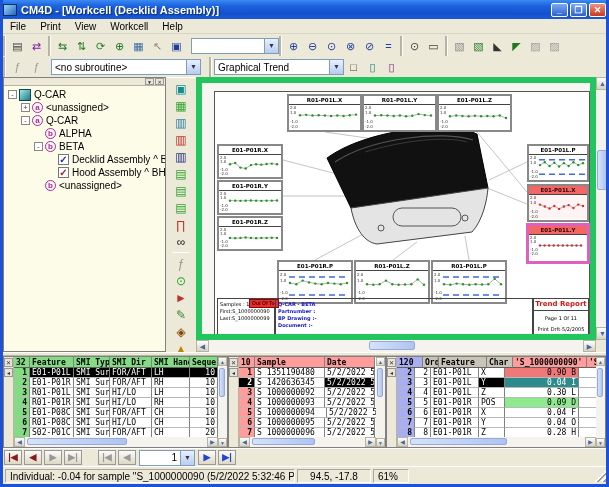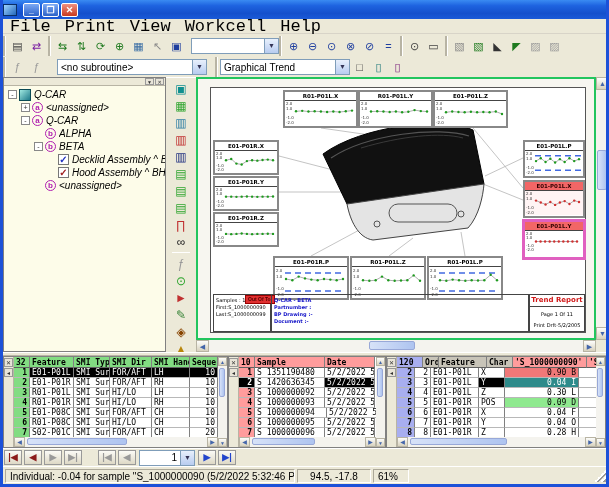--- a/index.html
+++ b/index.html
@@ -9,21 +9,21 @@
   #titlebar{position:absolute;left:-3px;top:0;width:609px;height:19px;
     background:linear-gradient(180deg,#3A8BF2 0%,#1E63E0 30%,#1450CC 70%,#1A5AD8 100%);
     display:flex;align-items:center;padding:0 3px;color:#fff;}
   #title-ico{width:14px;height:12px;background:linear-gradient(135deg,#9fd4ff,#2266bb);border:1px solid #0a2e66;margin-right:4px;flex:none;}
   #title-text{font-size:11px;font-weight:bold;text-shadow:1px 1px 1px #0a2e66;white-space:nowrap;overflow:hidden;flex:1;}
   .winbtn{width:17px;height:14px;margin-left:2px;flex:none;border:1px solid #fff;border-radius:2px;
     background:linear-gradient(180deg,#7CA9F4,#2C62C8);color:#fff;font-size:9px;line-height:12px;text-align:center;font-weight:bold;}
   .winbtn.close{background:linear-gradient(180deg,#F09080,#C83A20);}
   
   #menubar{position:absolute;left:0;top:19px;width:603px;height:15px;background:#ECE9D8;border-bottom:1px solid #D8D4C8;display:flex;align-items:center;}
-  .menu-item{font-size:17px;padding:0 7px;color:#000;font-family:Liberation Mono, monospace;}
+  .menu-item{font-size:10px;padding:0 7px;color:#000;}
   
   .tbrow{position:absolute;left:0;width:603px;background:#ECE9D8;display:flex;align-items:center;}
   #tb1{top:35px;height:22px;}
   #tb2{top:57px;height:20px;}
   .tb-group{display:flex;align-items:center;height:20px;margin-left:2px;padding:0 2px;border-left:1px solid #fff;box-shadow:-2px 0 0 #B8B4A4;}
   .tbi{width:17px;height:16px;margin:0 1px;font-size:11px;line-height:15px;text-align:center;border:1px solid transparent;}
   .combo{height:16px;background:#fff;border:1px solid #7F9DB9;display:flex;align-items:center;font-size:10px;}
   .combo .cv{flex:1;padding:0 3px;white-space:nowrap;overflow:hidden;}
   .combo .cbtn{width:14px;height:14px;background:linear-gradient(180deg,#E8F0FC,#B8CCF0);border-left:1px solid #7F9DB9;color:#335;
     font-size:7px;line-height:14px;text-align:center;flex:none;}
@@ -31,26 +31,26 @@
   #tree-pane{position:absolute;left:0;top:77px;width:163px;height:275px;background:#FDFCE9;border:1px solid #808080;}
   #tree-hdr{height:8px;background:#ECE9D8;border-bottom:1px solid #B8B4A4;display:flex;justify-content:flex-end;align-items:center;}
   .tree-hbtn{width:9px;height:7px;font-size:5px;line-height:7px;text-align:center;color:#333;border:1px solid #999;background:#E8E4D8;margin-right:1px;}
   #tree-body{padding:2px 0;overflow:hidden;}
   .trow{display:flex;align-items:center;height:13px;font-size:10px;white-space:nowrap;}
   .texp{width:9px;height:9px;border:1px solid #888;background:#fff;font-size:7px;line-height:7px;text-align:center;color:#333;margin-right:2px;flex:none;}
   .tico{width:12px;height:12px;margin-right:3px;flex:none;text-align:center;font-size:9px;line-height:12px;}
   .tico.circ{border:1px solid #B020B0;border-radius:50%;color:#B020B0;font-weight:bold;font-size:8px;line-height:10px;width:11px;height:11px;}
   .tico.comp{background:linear-gradient(135deg,#9FE8E0,#1F7A8A);border:1px solid #0a4a55;}
   .tico.chk{border:1px solid #777;background:#fff;font-size:10px;line-height:10px;font-weight:bold;width:11px;height:11px;}
-  .tlabel{overflow:hidden;font-style:italic;}
+  .tlabel{overflow:hidden;}
   #vstrip{position:absolute;left:163px;top:77px;width:30px;height:275px;background:#ECE9D8;border-top:1px solid #fff;display:flex;flex-direction:column;align-items:center;padding-top:2px;}
   .vsi{width:20px;height:17px;font-size:12px;line-height:16px;text-align:center;border:1px solid transparent;flex:none;}
   .vsep{width:18px;height:1px;background:#B8B4A4;border-bottom:1px solid #fff;margin:2px 0;flex:none;}
   
-  #report{position:absolute;left:193px;top:77px;width:400px;height:263px;background:#F7F6F0;border:2px solid #22c55e;overflow:hidden;}
+  #report{position:absolute;left:193px;top:77px;width:400px;height:263px;background:#F7F6F0;border:6px solid #22c55e;overflow:hidden;}
   #page{position:absolute;left:12px;top:8px;width:376px;height:246px;background:#fff;border:1px solid #555;}
   #page-svg{position:absolute;left:0;top:0;}
   .chart{position:absolute;background:#fff;border:2px solid #888;}
   .chart .ctitle{height:9px;border-bottom:1px solid #444;font-size:5.5px;font-weight:bold;text-align:center;line-height:9px;font-family:"DejaVu Sans",sans-serif;}
   .chart.red-title .ctitle{background:#F26666;color:#300;}
   .chart.pink-frame{border:3px solid #E060C0;}
   .chart.pink-frame .ctitle{background:#F26666;color:#300;}
   .chart svg{display:block;}
   
   .ibox{position:absolute;border:1px solid #444;font-size:5px;line-height:7px;padding:2px;font-family:"DejaVu Sans",sans-serif;}
@@ -96,20 +96,21 @@
     padding:0 4px;line-height:13px;white-space:nowrap;overflow:hidden;margin-left:2px;}
   #grip{width:12px;height:12px;margin-left:auto;background:
     linear-gradient(135deg,transparent 50%,#fff 50%,#fff 60%,#999 60%,#999 70%,transparent 70%,transparent 75%,#fff 75%,#fff 85%,#999 85%);}
 </style>
 </head>
 <body>
 
 <div id="win">
   <div id="titlebar">
     <div id="title-ico"></div>
+    <div id="title-text">CM4D - [Workcell (Decklid Assembly)]</div>
     <div class="winbtn">_</div>
     <div class="winbtn">❐</div>
     <div class="winbtn close">✕</div>
   </div>
 
   <div id="menubar">
       <span class="menu-item">File</span>
       <span class="menu-item">Print</span>
       <span class="menu-item">View</span>
       <span class="menu-item">Workcell</span>
@@ -154,21 +155,21 @@
         <span class="tbi" style="color: rgb(153, 153, 153);">▨</span>
         <span class="tbi" style="color: rgb(153, 153, 153);">▨</span>
       </div>
     </div>
 
   <div id="tb2" class="tbrow">
     <div class="tb-group" id="tb2-fx">
         <span class="tbi" style="color: rgb(153, 153, 153);">ƒ</span>
         <span class="tbi" style="color: rgb(153, 153, 153);">ƒ</span>
       </div>
-    <div class="combo" style="width:150px;margin-left:9px;">
+    <div class="combo" style="width:150px;margin-left:3px;">
       <span class="cv">&lt;no subroutine&gt;</span>
       <span class="cbtn">▼</span>
     </div>
     <div class="tb-group" style="margin-left:10px;">
       <div class="combo" style="width:130px;">
         <span class="cv">Graphical Trend</span>
         <span class="cbtn">▼</span>
       </div>
       <span id="tb2-right" style="display:flex;">
           <span class="tbi" style="color: rgb(68, 68, 68);">□</span>

